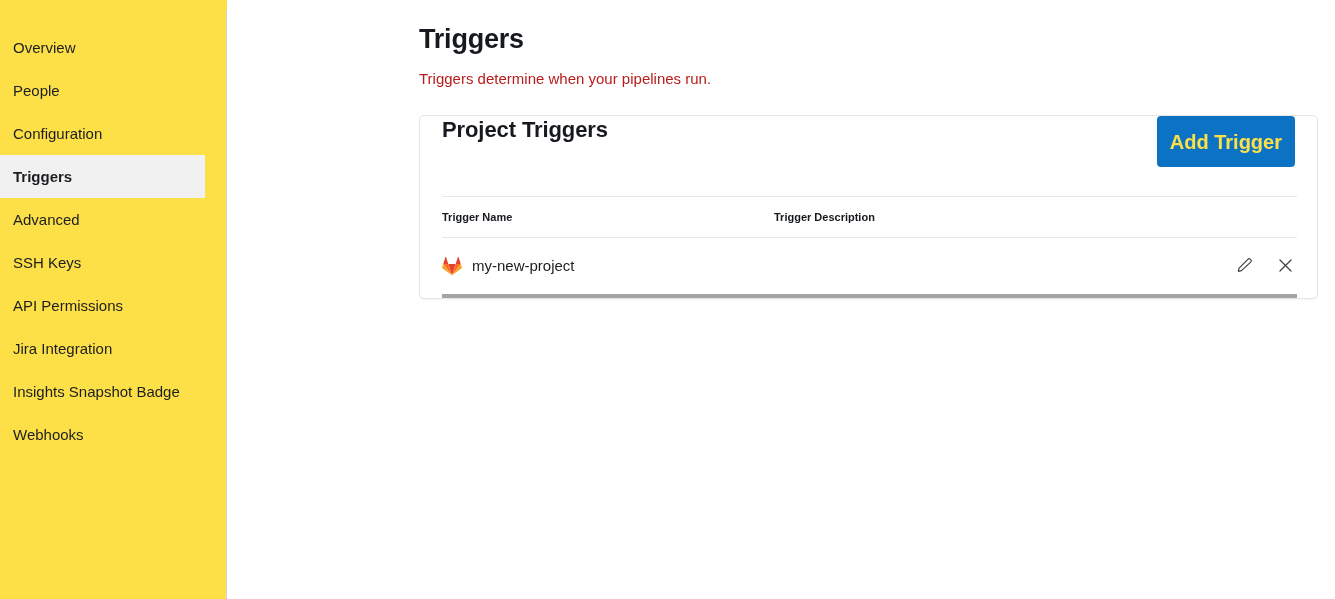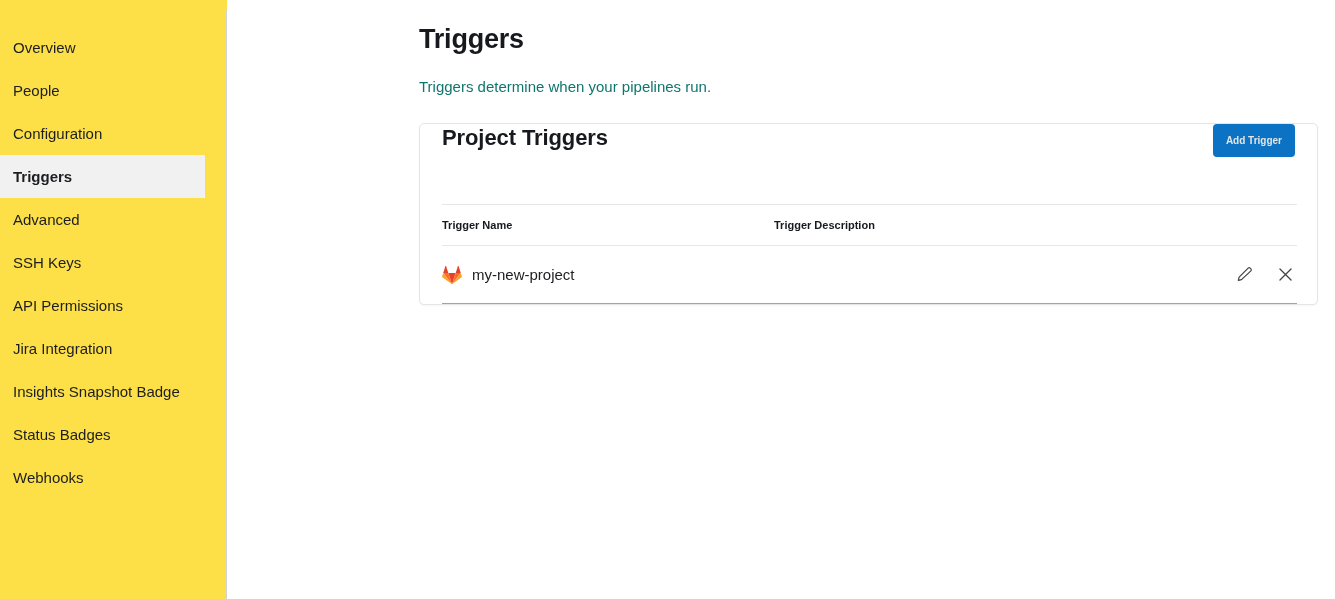--- a/index.html
+++ b/index.html
@@ -70,22 +70,22 @@
     font-size: 27px;
     line-height: 34px;
     font-weight: 700;
     letter-spacing: -0.2px;
     margin: 0;
     color: #16191d;
   }
   .page-subtitle {
     font-size: 15px;
     line-height: 20px;
-    margin: 21px 0 0 0;
-    color: #0f766e;
+    margin: 13px 0 0 0;
+    color: #b91c1c;
   }
 
   
   .card {
     margin-top: 26px;
     width: 899px;
     background: #ffffff;
     border: 1px solid #e4e5e7;
     border-radius: 5px;
     box-shadow: 0 1px 2px rgba(0,0,0,0.04);
@@ -100,28 +100,28 @@
   .card-title {
     font-size: 22px;
     line-height: 28px;
     font-weight: 700;
     letter-spacing: -0.1px;
     margin: 0;
     color: #16191d;
   }
   .add-btn {
     background: #0b72c4;
-    color: #e5e5e5;
+    color: #fde047;
     border: none;
     border-radius: 4px;
     font-family: "Liberation Sans", sans-serif;
-    font-size: 10px;
+    font-size: 20px;
     font-weight: 700;
     line-height: 16px;
-    height: 33px;
+    height: 51px;
     padding: 0 13px;
     cursor: pointer;
     white-space: nowrap;
   }
 
   
   .trig-table {
     width: 100%;
     border-collapse: collapse;
     table-layout: fixed;
@@ -136,21 +136,21 @@
     border-bottom: 1px solid #e6e7e9;
     white-space: nowrap;
   }
   .col-name   { width: 332px; }
   .col-desc   { width: 413px; }
   .col-act    { width: 110px; }
 
   .trig-table tbody td {
     padding: 0;
     height: 58px;
-    border-bottom: 1px solid #a3a3a3;
+    border-bottom: 4px solid #a3a3a3;
     vertical-align: middle;
   }
   .name-cell {
     display: flex;
     align-items: center;
     gap: 10px;
     font-size: 15px;
     color: #1c1e21;
   }
   .gitlab-icon {
@@ -203,23 +203,20 @@
       <span>SSH Keys</span>
     </div>
     <div class="nav-item">
       <span>API Permissions</span>
     </div>
     <div class="nav-item">
       <span>Jira Integration</span>
     </div>
     <div class="nav-item">
       <span>Insights Snapshot Badge</span>
-    </div>
-    <div class="nav-item">
-      <span>Status Badges</span>
     </div>
     <div class="nav-item">
       <span>Webhooks</span>
     </div>
   </nav>
 
   <main class="main">
 
     <h1 class="page-title">Triggers</h1>
     <p class="page-subtitle">Triggers determine when your pipelines run.</p>

